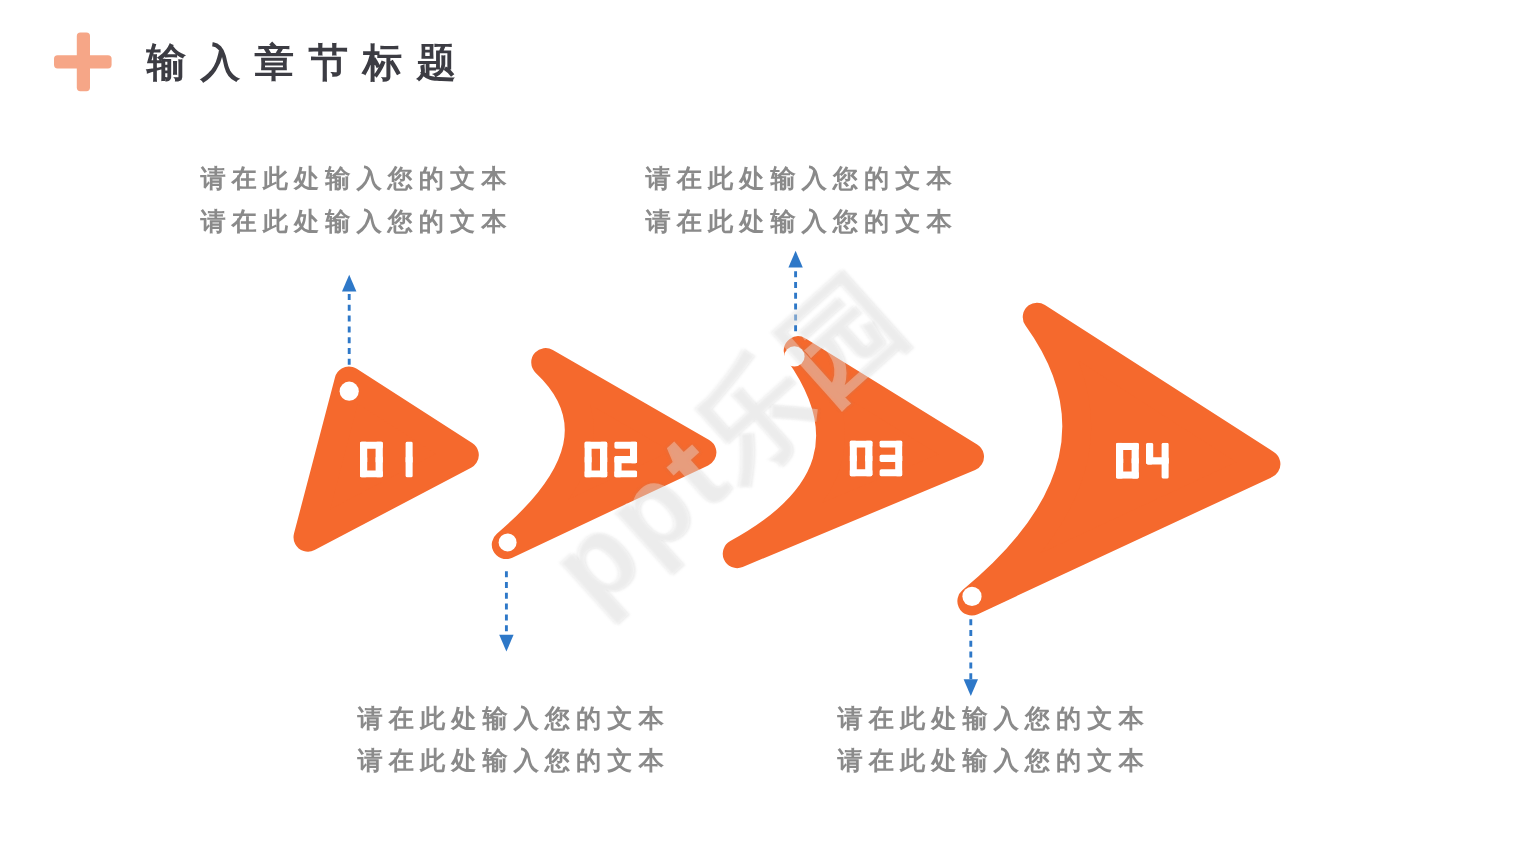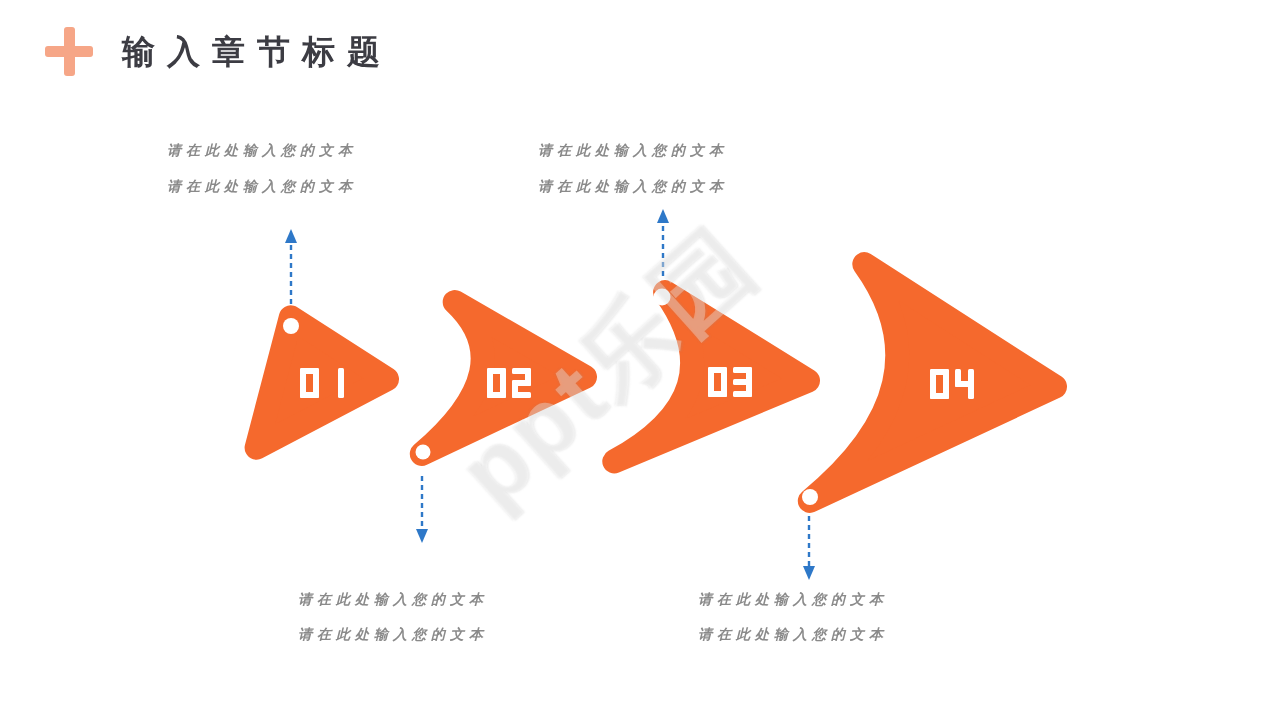--- a/index.html
+++ b/index.html
@@ -41,22 +41,22 @@
   
   .step-num{position:absolute;transform:translate(-50%,-50%);z-index:2;line-height:0;color:#fff;}
   .num-1{left:322px;top:383px;}
   .num-2{left:509px;top:383px;}
   .num-3{left:730px;top:382px;}
   .num-4{left:952px;top:384px;}
 
   
   .text-block{position:absolute;z-index:2;}
   .text-block p{
-    margin:0;font-size:14px;line-height:36px;font-weight:bold;
-    letter-spacing:5px;color:var(--placeholder-gray,#8A8A8A);white-space:nowrap;font-style:italic;
+    margin:0;font-size:21px;line-height:36px;font-weight:bold;
+    letter-spacing:5px;color:var(--placeholder-gray,#8A8A8A);white-space:nowrap;
   }
   .tb-top-left{left:167px;top:132px;}
   .tb-top-right{left:538px;top:132px;}
   .tb-bottom-left{left:298px;top:582px;}
   .tb-bottom-left p{line-height:35px;}
   .tb-bottom-right{left:698px;top:582px;}
   .tb-bottom-right p{line-height:35px;}
 </style>
 </head>
 <body>

